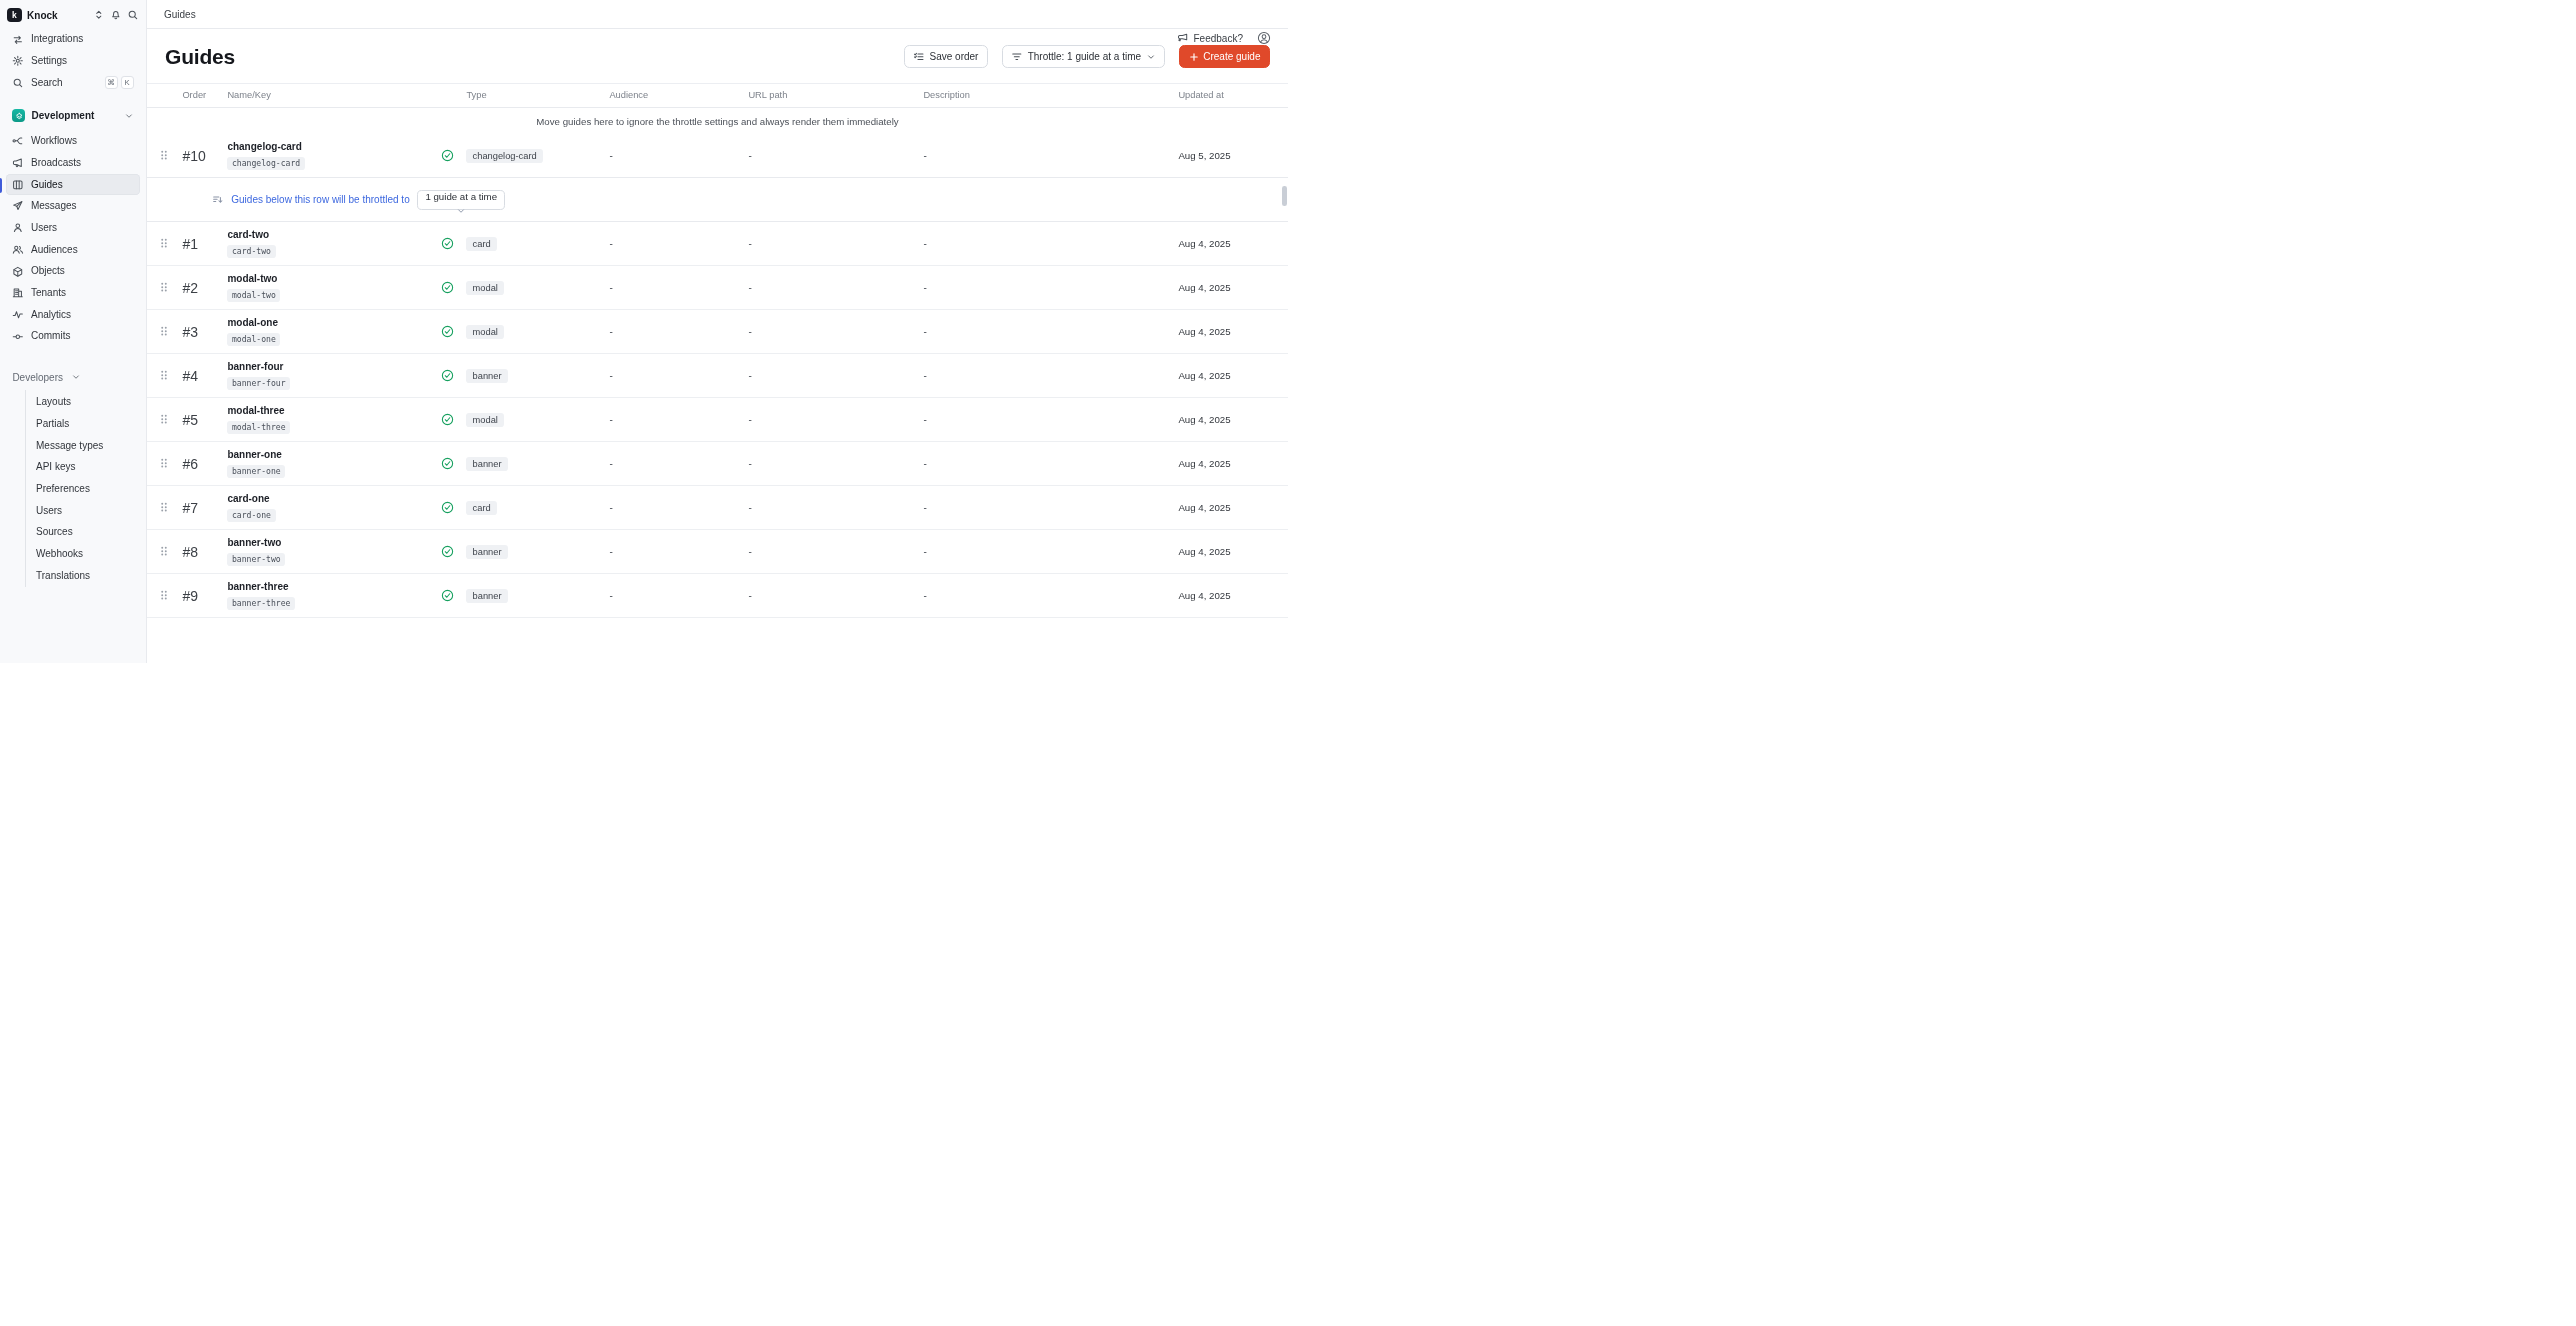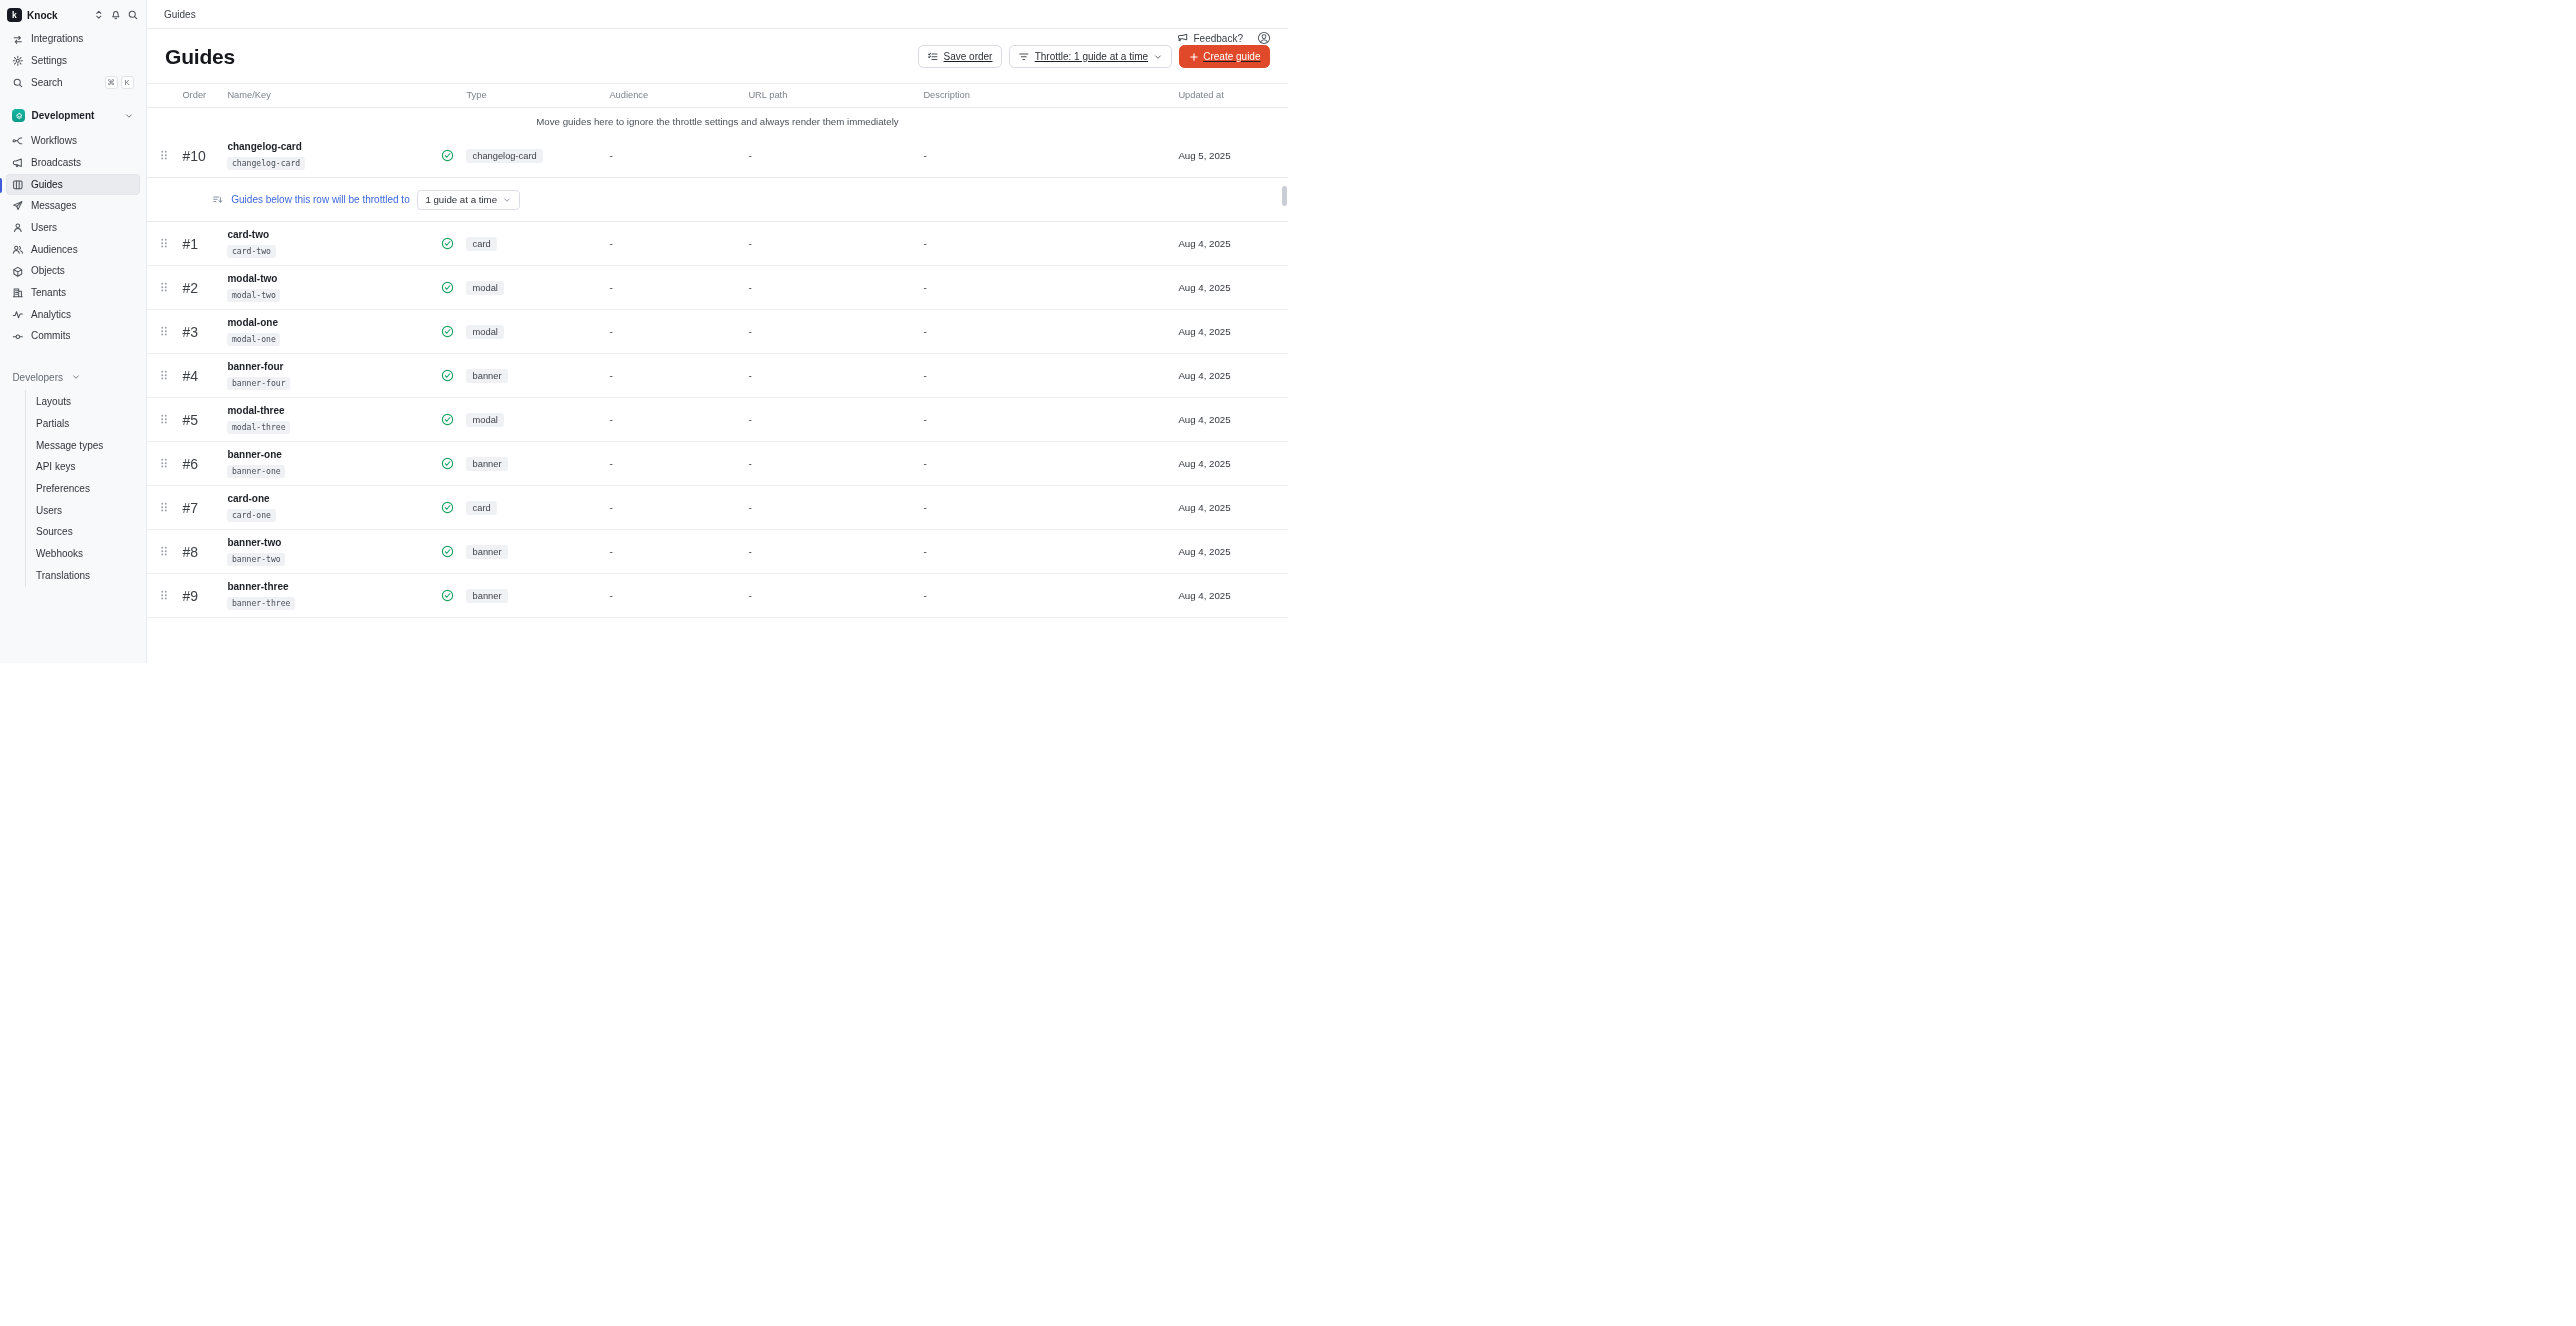--- a/index.html
+++ b/index.html
@@ -73,21 +73,21 @@
   .topbar {
     height:29px; min-height:29px; border-bottom:0.8px solid #e8eaee;
     display:flex; align-items:center; padding:0 17px; font-size:10px; color:#3c4046;
   }
   .topbar .right { margin-left:auto; display:flex; align-items:center; gap:14px;margin-top:48px; }
   .feedback { display:flex; align-items:center; gap:4.6px; cursor:pointer; color:#3c4046; }
   .avatar-btn { cursor:pointer; display:flex; }
 
   .page-head { display:flex; align-items:center; padding:15.5px 18px 14px 18px; }
   h1 { margin:0; font-size:21px; font-weight:700; color:#15171c; letter-spacing:-0.2px; }
-  .actions { margin-left:auto; display:flex; align-items:center; gap:7px;text-decoration:underline; }
+  .actions { margin-left:auto; display:flex; align-items:center; gap:14px; }
   .btn {
     display:flex; align-items:center; gap:4.6px; height:23px; padding:0 8.5px;
     border:0.8px solid #d8dce2; border-radius:5.4px; background:#fff;
     font-size:10px; font-weight:500; color:#2c3036; cursor:pointer; white-space:nowrap;
   }
   .btn .chev { color:#5b6169; }
   .btn-primary { background:var(--accent); border-color:var(--accent); color:#fff; }
 
   
   .thead {
@@ -112,21 +112,21 @@
   .chip { display:inline-block; font-size:9.3px; color:#3f444c; background:#eff1f4; border-radius:3.1px; padding:2.3px 6.2px; }
   .dash { font-size:10px; color:#4c5159; }
   .date { font-size:9.7px; color:#33373d; }
 
   .divider-row { display:flex; align-items:center; gap:7.7px; height:20px; margin:11.6px 0; padding-left:65px; }
   .divider-row .ic { color:#8a93a6; }
   .divider-link { font-size:10px; font-weight:500; color:var(--link); cursor:pointer; }
   .mini-select {
     display:flex; align-items:center; gap:4.6px; height:20px; padding:0 7px;
     border:0.8px solid #d8dce2; border-radius:4.6px; background:#fff;
-    font-size:9.7px; color:#2c3036; cursor:pointer;
+    font-size:9.7px; color:#2c3036; cursor:pointer;flex-direction:column;
   }
   .scroll-thumb { position:absolute; right:1.5px; top:186px; width:4.6px; height:20px; border-radius:2.3px; background:#c9ced6; }
 </style>
 </head>
 <body>
 
 <div class="app">
 
   <aside class="sidebar">
     <div class="sb-header">

